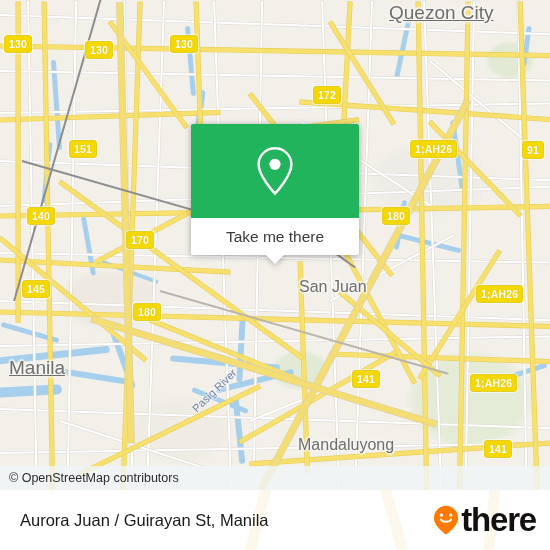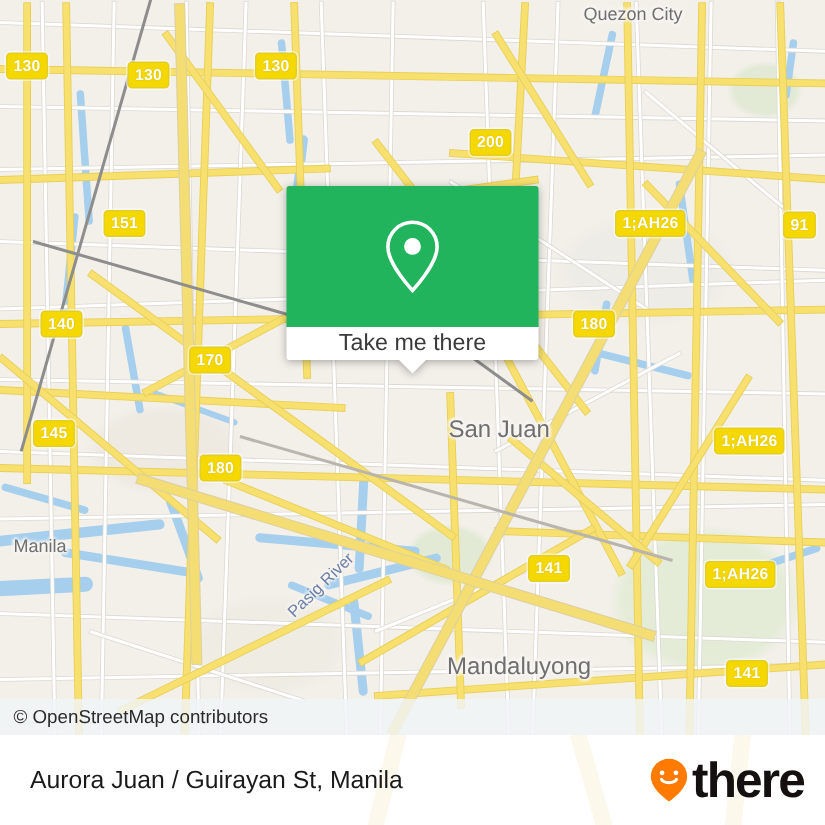--- a/index.html
+++ b/index.html
@@ -59,21 +59,21 @@
   
   .place {
     position: absolute;
     color: #6f6f6f;
     white-space: nowrap;
     text-shadow:
       1.6px 0 1.6px #f7f5f1, -1.6px 0 1.6px #f7f5f1,
       0 1.6px 1.6px #f7f5f1, 0 -1.6px 1.6px #f7f5f1,
       1px 1px 1.6px #f7f5f1, -1px -1px 1.6px #f7f5f1;
   }
-  .place.city { font-size: 12px; }
+  .place.city { font-size: 19px; text-decoration: underline; }
   .place.town { font-size: 16px; }
   .river-label {
     position: absolute;
     color: #6c80a6;
     font-size: 11px;
     white-space: nowrap;
     transform-origin: 0 50%;
     text-shadow: 1.4px 0 1.4px #f7f5f1, -1.4px 0 1.4px #f7f5f1, 0 1.4px 1.4px #f7f5f1, 0 -1.4px 1.4px #f7f5f1;
   }
 
@@ -85,21 +85,21 @@
     filter: drop-shadow(0 1px 3px rgba(0,0,0,.32));
   }
   .popup-head {
     height: 94px;
     background: #22b35d;
     border-radius: 2px 2px 0 0;
     display: flex; align-items: center; justify-content: center;
   }
   .pin-icon { width: 42px; height: 52px; display: block; }
   .popup-foot {
-    height: 22px;
+    height: 37px;
     background: #ffffff;
     border-radius: 0 0 2px 2px;
     display: flex; align-items: center; justify-content: center;
     position: relative;
   }
   .popup-label { font-size: 15.5px; color: #3a3a3a; }
   .popup-tail {
     position: absolute; left: 50%; bottom: -9px;
     margin-left: -9px;
     width: 0; height: 0;
@@ -253,21 +253,21 @@
       <div class="rd rail" style="left:14px;top:300px;width:330px;height:1.8px;transform:rotate(-74deg);"></div>
       <div class="rd rail" style="left:22px;top:160px;width:240px;height:1.8px;transform:rotate(16deg);"></div>
       <div class="rd rail" style="left:258px;top:196px;width:120px;height:1.8px;transform:rotate(36deg);"></div>
       <div class="rd rail2" style="left:160px;top:290px;width:300px;height:1.8px;transform:rotate(16deg);"></div>
     </div>
 
     <div>
         <div class="shield" style="left: 4px; top: 35px;">130</div>
         <div class="shield" style="left: 85px; top: 41px;">130</div>
         <div class="shield" style="left: 170px; top: 35px;">130</div>
-        <div class="shield" style="left: 313px; top: 86px;">200</div>
+        <div class="shield" style="left: 313px; top: 86px;">172</div>
         <div class="shield" style="left: 410px; top: 140px;">1;AH26</div>
         <div class="shield" style="left: 522px; top: 141px;">91</div>
         <div class="shield" style="left: 29px; top: 140px; margin-left: 40px;">151</div>
         <div class="shield" style="left: 27px; top: 207px;">140</div>
         <div class="shield" style="left: 126px; top: 231px;">170</div>
         <div class="shield" style="left: 382px; top: 207px;">180</div>
         <div class="shield" style="left: 22px; top: 280px;">145</div>
         <div class="shield" style="left: 133px; top: 303px;">180</div>
         <div class="shield" style="left: 476px; top: 285px;">1;AH26</div>
         <div class="shield" style="left: 352px; top: 370px;">141</div>

